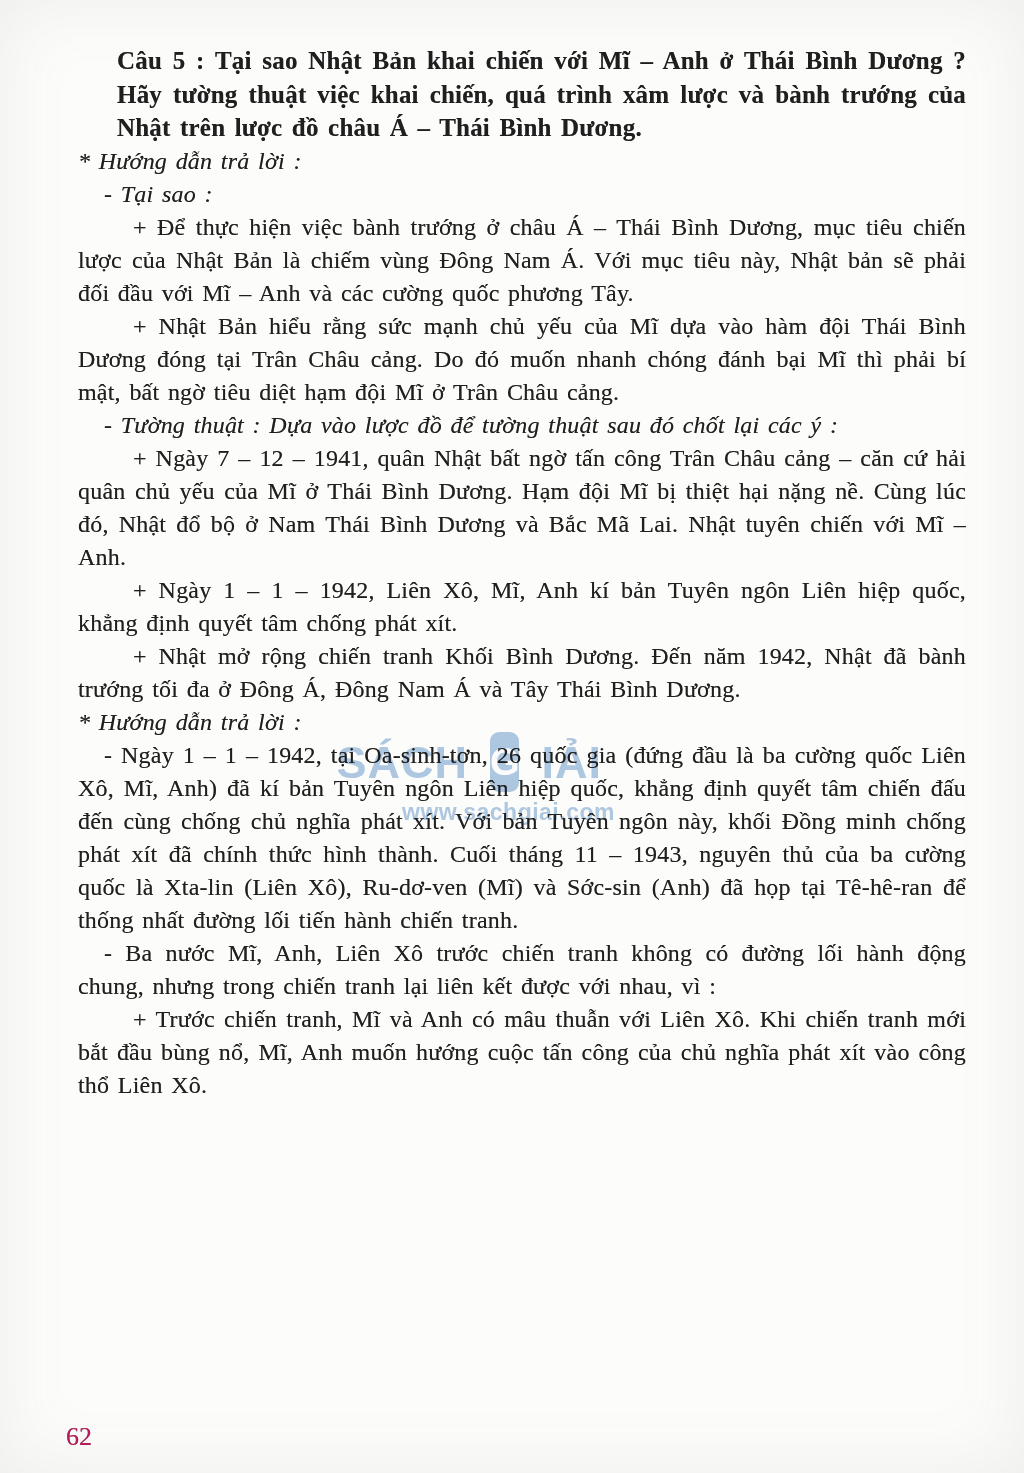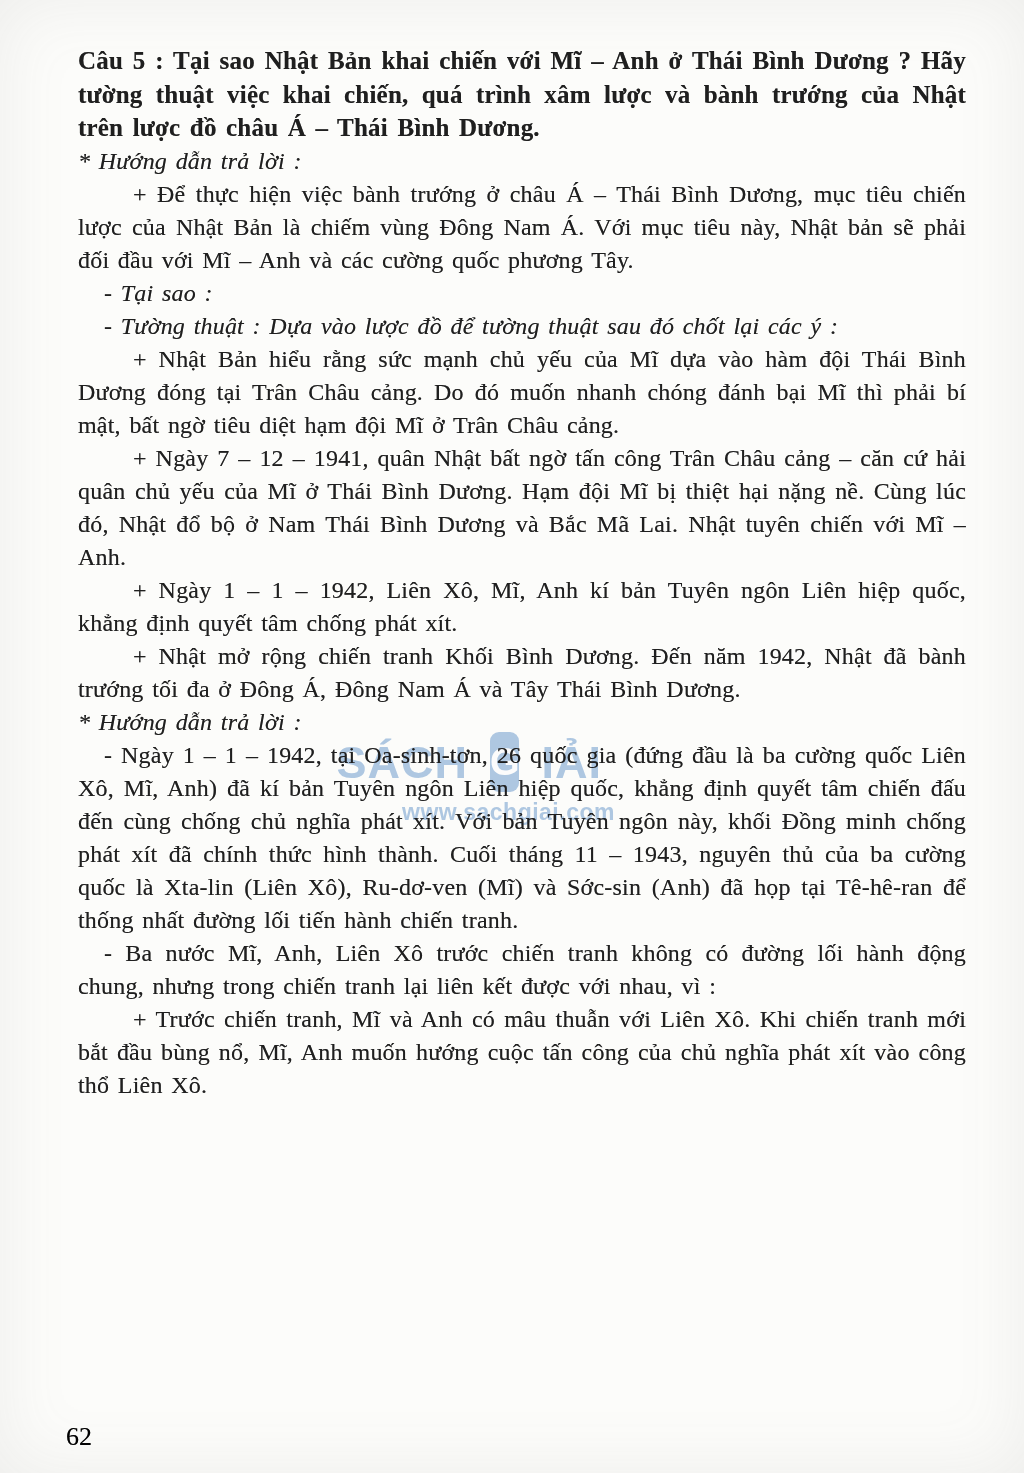--- a/index.html
+++ b/index.html
@@ -19,27 +19,27 @@
   .content{
     position:absolute;left:78px;top:44px;width:888px;z-index:1;
   }
   .blk{
     margin:0;
     font-size:24px;line-height:33px;
     text-align:justify;
     word-spacing:0.10em;letter-spacing:0.2px;
     text-shadow:0 0 0.4px rgba(25,25,25,0.55);
   }
-  .heading{font-weight:bold;font-size:25px;line-height:33.5px;word-spacing:0.12em;}
+  .heading{font-weight:bold;font-size:25px;line-height:33.5px;word-spacing:0.12em;margin-left:39px;}
   .italic{font-style:italic;}
   .ind-dash{text-indent:26px;}
   .ind-plus{text-indent:55px;}
   .page-number{
     position:absolute;left:66px;top:1422px;z-index:1;
-    font-size:26px;color:#000000;
+    font-size:26px;color:#be185d;
     text-shadow:0 0 0.4px rgba(25,25,25,0.55);
   }
   .watermark{
     position:absolute;left:402px;top:686px;z-index:0;
     width:200px;
     color:#a4c0de;opacity:0.88;
     font-family:"Liberation Sans","DejaVu Sans",sans-serif;
     user-select:none;
   }
   .wm-row{display:flex;align-items:center;gap:22px;justify-content:flex-end;margin-top:46px;}
@@ -62,24 +62,24 @@
       <span class="wm-text">SÁCH</span>
       <span class="wm-box">G</span>
       <span class="wm-text">IẢI</span>
     </div>
     <div class="wm-url">www.sachgiai.com</div>
   </div>
 
   <div class="content">
     <p class="blk heading">Câu 5 : Tại sao Nhật Bản khai chiến với Mĩ – Anh ở Thái Bình Dương ? Hãy tường thuật việc khai chiến, quá trình xâm lược và bành trướng của Nhật trên lược đồ châu Á – Thái Bình Dương.</p>
     <p class="blk italic">* Hướng dẫn trả lời :</p>
+    <p class="blk italic ind-dash">- Tại sao :</p>
     <p class="blk ind-plus">+ Để thực hiện việc bành trướng ở châu Á – Thái Bình Dương, mục tiêu chiến lược của Nhật Bản là chiếm vùng Đông Nam Á. Với mục tiêu này, Nhật bản sẽ phải đối đầu với Mĩ – Anh và các cường quốc phương Tây.</p>
-    <p class="blk italic ind-dash">- Tại sao :</p>
+    <p class="blk ind-plus">+ Nhật Bản hiểu rằng sức mạnh chủ yếu của Mĩ dựa vào hàm đội Thái Bình Dương đóng tại Trân Châu cảng. Do đó muốn nhanh chóng đánh bại Mĩ thì phải bí mật, bất ngờ tiêu diệt hạm đội Mĩ ở Trân Châu cảng.</p>
     <p class="blk italic ind-dash">- Tường thuật : Dựa vào lược đồ để tường thuật sau đó chốt lại các ý :</p>
-    <p class="blk ind-plus">+ Nhật Bản hiểu rằng sức mạnh chủ yếu của Mĩ dựa vào hàm đội Thái Bình Dương đóng tại Trân Châu cảng. Do đó muốn nhanh chóng đánh bại Mĩ thì phải bí mật, bất ngờ tiêu diệt hạm đội Mĩ ở Trân Châu cảng.</p>
     <p class="blk ind-plus">+ Ngày 7 – 12 – 1941, quân Nhật bất ngờ tấn công Trân Châu cảng – căn cứ hải quân chủ yếu của Mĩ ở Thái Bình Dương. Hạm đội Mĩ bị thiệt hại nặng nề. Cùng lúc đó, Nhật đổ bộ ở Nam Thái Bình Dương và Bắc Mã Lai. Nhật tuyên chiến với Mĩ – Anh.</p>
     <p class="blk ind-plus">+ Ngày 1 – 1 – 1942, Liên Xô, Mĩ, Anh kí bản Tuyên ngôn Liên hiệp quốc, khẳng định quyết tâm chống phát xít.</p>
     <p class="blk ind-plus">+ Nhật mở rộng chiến tranh Khối Bình Dương. Đến năm 1942, Nhật đã bành trướng tối đa ở Đông Á, Đông Nam Á và Tây Thái Bình Dương.</p>
     <p class="blk italic">* Hướng dẫn trả lời :</p>
     <p class="blk ind-dash">- Ngày 1 – 1 – 1942, tại Oa-sinh-tơn, 26 quốc gia (đứng đầu là ba cường quốc Liên Xô, Mĩ, Anh) đã kí bản Tuyên ngôn Liên hiệp quốc, khẳng định quyết tâm chiến đấu đến cùng chống chủ nghĩa phát xít. Với bản Tuyên ngôn này, khối Đồng minh chống phát xít đã chính thức hình thành. Cuối tháng 11 – 1943, nguyên thủ của ba cường quốc là Xta-lin (Liên Xô), Ru-dơ-ven (Mĩ) và Sớc-sin (Anh) đã họp tại Tê-hê-ran để thống nhất đường lối tiến hành chiến tranh.</p>
     <p class="blk ind-dash">- Ba nước Mĩ, Anh, Liên Xô trước chiến tranh không có đường lối hành động chung, nhưng trong chiến tranh lại liên kết được với nhau, vì :</p>
     <p class="blk ind-plus">+ Trước chiến tranh, Mĩ và Anh có mâu thuẫn với Liên Xô. Khi chiến tranh mới bắt đầu bùng nổ, Mĩ, Anh muốn hướng cuộc tấn công của chủ nghĩa phát xít vào công thổ Liên Xô.</p>
   </div>
 
   <div class="page-number">62</div>

